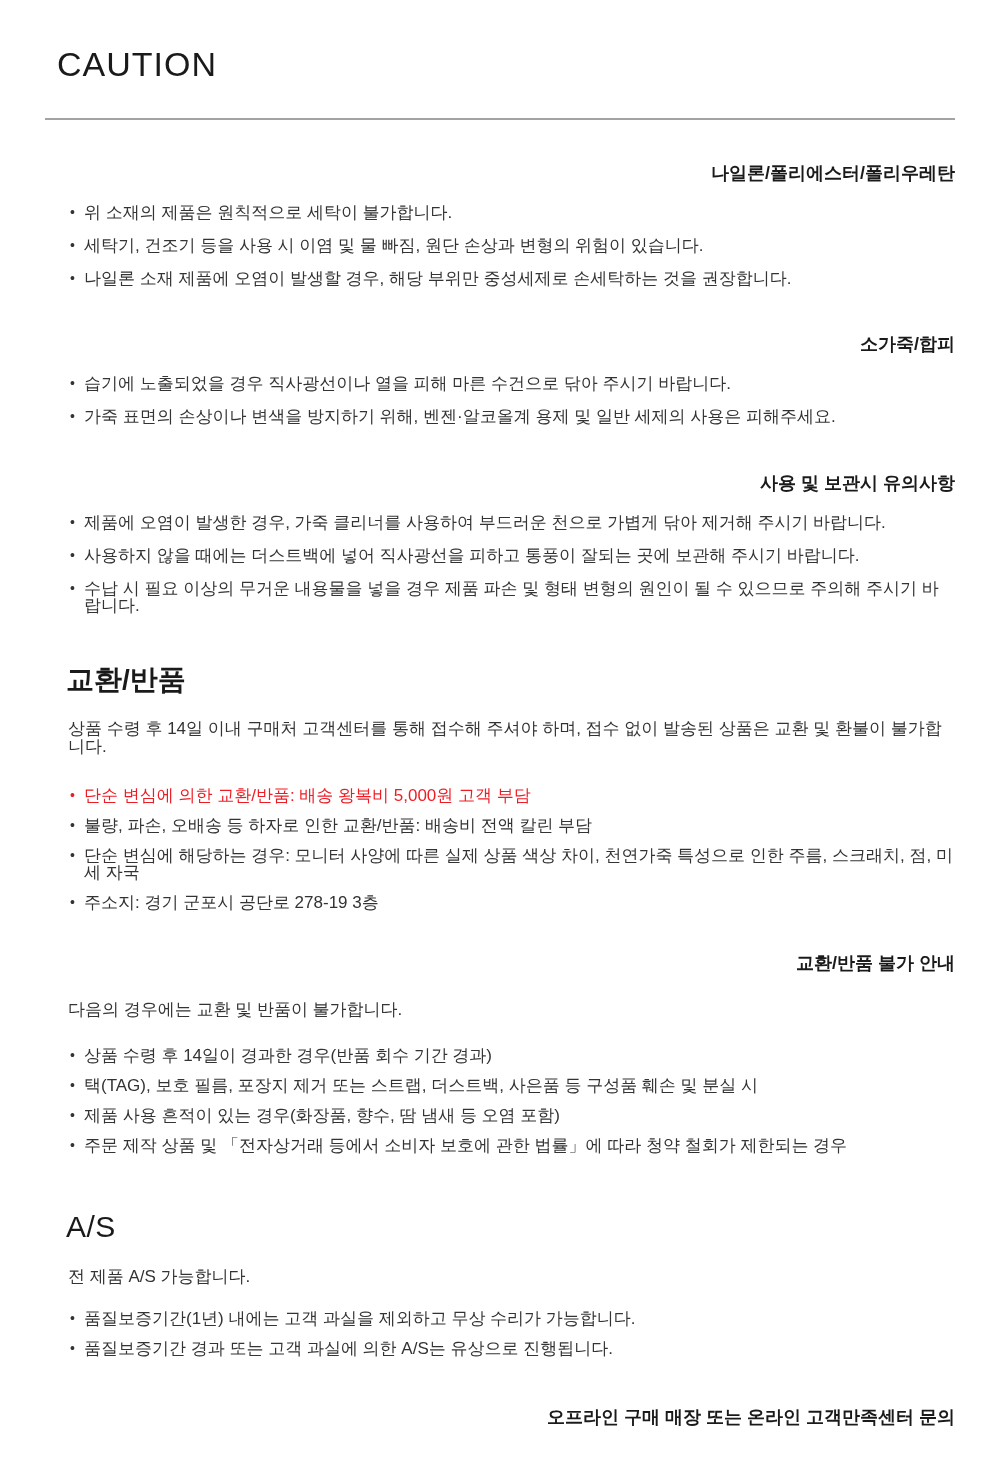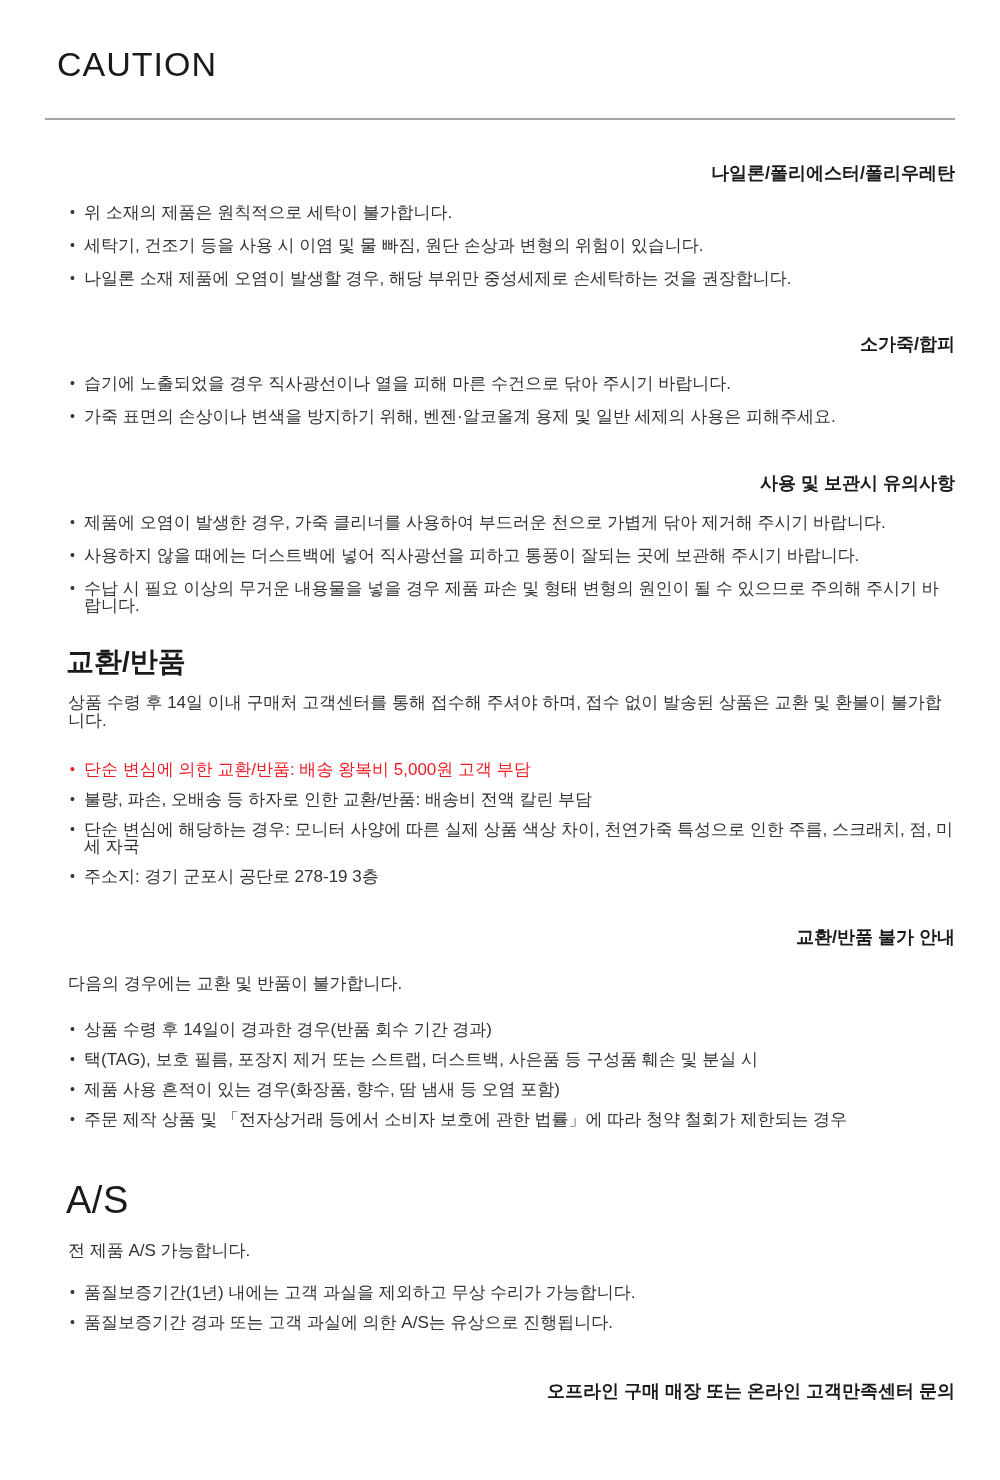--- a/index.html
+++ b/index.html
@@ -31,29 +31,29 @@
     color: #1a1a1a;
   }
   .divider {
     margin-top: 37px;
     border: none;
     border-top: 2px solid #a3a3a3;
     height: 0;
   }
   
   .h-exchange {
-    margin: 33px 0 0 21px;
+    margin: 51px 0 0 21px;
     font-size: 28px;
     font-weight: 700;
     line-height: 30px;
     color: #1a1a1a;
   }
   .h-as {
     margin: 57px 0 0 21px;
-    font-size: 38px;
+    font-size: 30px;
     font-weight: 300;
     letter-spacing: 0.5px;
     line-height: 31px;
     color: #1a1a1a;
   }
   .sec-title {
     margin: 0 0 0 21px;
     font-size: 18px;
     font-weight: 700;
     line-height: 18px;
@@ -65,21 +65,21 @@
   .mt-sec3 { margin-top: 49px; }
   .mt-noreturn { margin-top: 43px; }
   .mt-contact { margin-top: 51px; }
 
   .para {
     margin: 0 0 0 23px;
     font-size: 17px;
     line-height: 18px;
     color: #333333;
   }
-  .mt-para-exchange { margin-top: 17px; }
+  .mt-para-exchange { margin-top: 25px; }
   .mt-para-noreturn { margin-top: 29px; }
   .mt-para-as { margin-top: 26px; }
 
   ul.bullets {
     list-style: none;
     margin: 0;
     padding: 0 0 0 21px;
   }
   ul.bullets li {
     position: relative;

